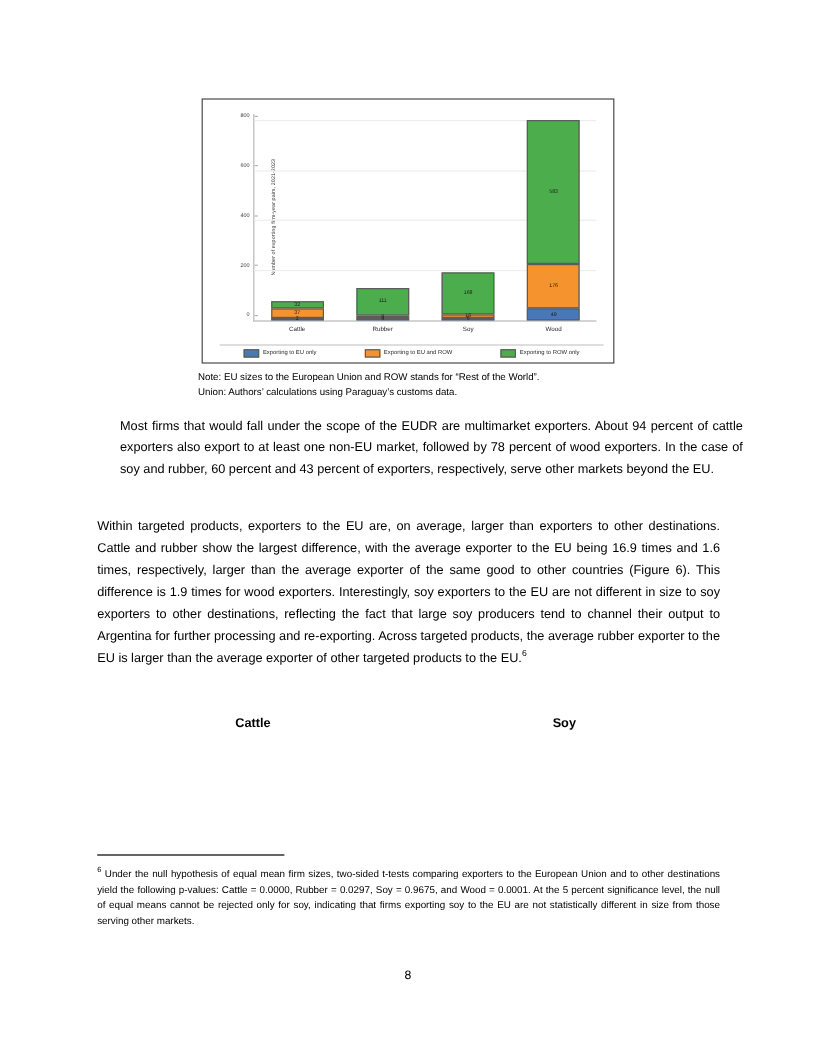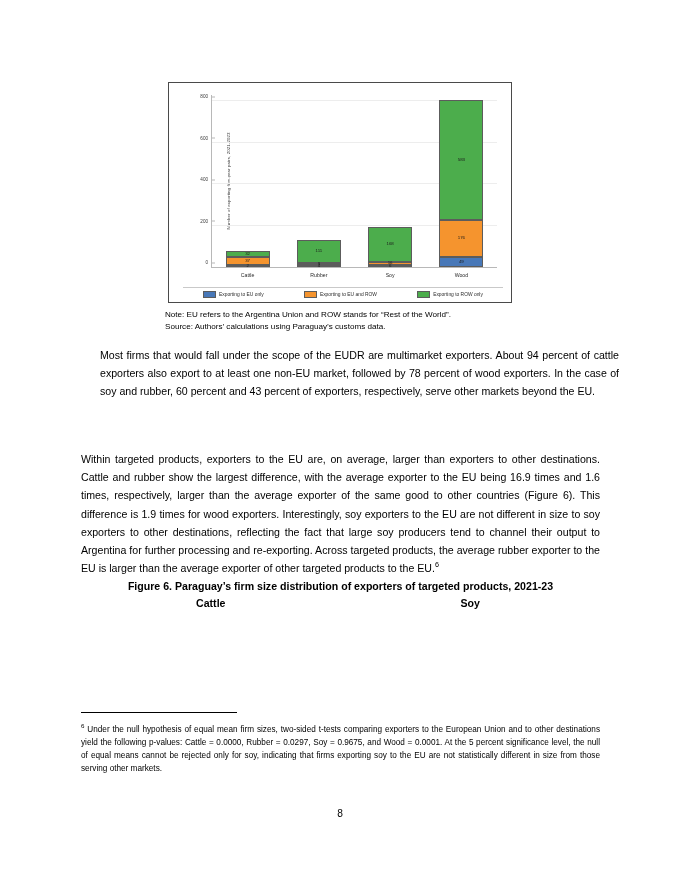--- a/index.html
+++ b/index.html
@@ -327,34 +327,33 @@
             <span class="lbl">Exporting to EU and ROW</span>
           </div>
           <div class="legend-item">
             <span class="swatch" style="background: rgb(76, 173, 76);"></span>
             <span class="lbl">Exporting to ROW only</span>
           </div>
         </div>
     </div>
 
     <div class="fig-notes">
-      <div>Note: EU refers to the Argentina Union and ROW stands for “Rest of the World”.</div>
-      <div>Source: Authors’ calculations using Paraguay’s customs data.</div>
+      <div>Note: EU sizes to the European Union and ROW stands for “Rest of the World”.</div>
+      <div>Union: Authors’ calculations using Paraguay’s customs data.</div>
     </div>
   </div>
 
   <div class="body-col" style="top:346px;margin-left:19px;">
     <p class="para">Most firms that would fall under the scope of the EUDR are multimarket exporters. About 94 percent of cattle exporters also export to at least one non-EU market, followed by 78 percent of wood exporters. In the case of soy and rubber, 60 percent and 43 percent of exporters, respectively, serve other markets beyond the EU.</p>
   </div>
 
-  <div class="body-col" style="top:430px;margin-top:20px;">
+  <div class="body-col" style="top:430px;">
     <p class="para"><span>Within targeted products, exporters to the EU are, on average, larger than exporters to other destinations. Cattle and rubber show the largest difference, with the average exporter to the EU being 16.9 times  and 1.6 times, respectively, larger than the average exporter of the same good to other countries (Figure 6). This difference is 1.9 times for wood exporters. Interestingly, soy exporters to the EU are not different in size to soy exporters to other destinations, reflecting the fact that large soy producers tend to channel their output to Argentina for further processing and re-exporting. Across targeted products, the average rubber exporter to the EU is larger than the average exporter of other targeted products to the EU.</span><sup class="fn">6</sup></p>
   </div>
 
-  <div class="fig-caption">Figure 6. Paraguay’s firm size distribution of exporters of targeted products, 2021-23</div>
   <div class="panel-titles">
     <div class="pt">Cattle</div>
     <div class="pt">Soy</div>
   </div>
 
   <div class="footnote">
     <div class="fn-rule"></div>
     <p><sup>6</sup> <span>Under the null hypothesis of equal mean firm sizes, two-sided t-tests comparing exporters to the European Union and to other destinations yield the following p-values: Cattle = 0.0000, Rubber = 0.0297, Soy = 0.9675, and Wood = 0.0001. At the 5 percent significance level, the null of equal means cannot be rejected only for soy, indicating that firms exporting soy to the EU are not statistically different in size from those serving other markets.</span></p>
   </div>
 

